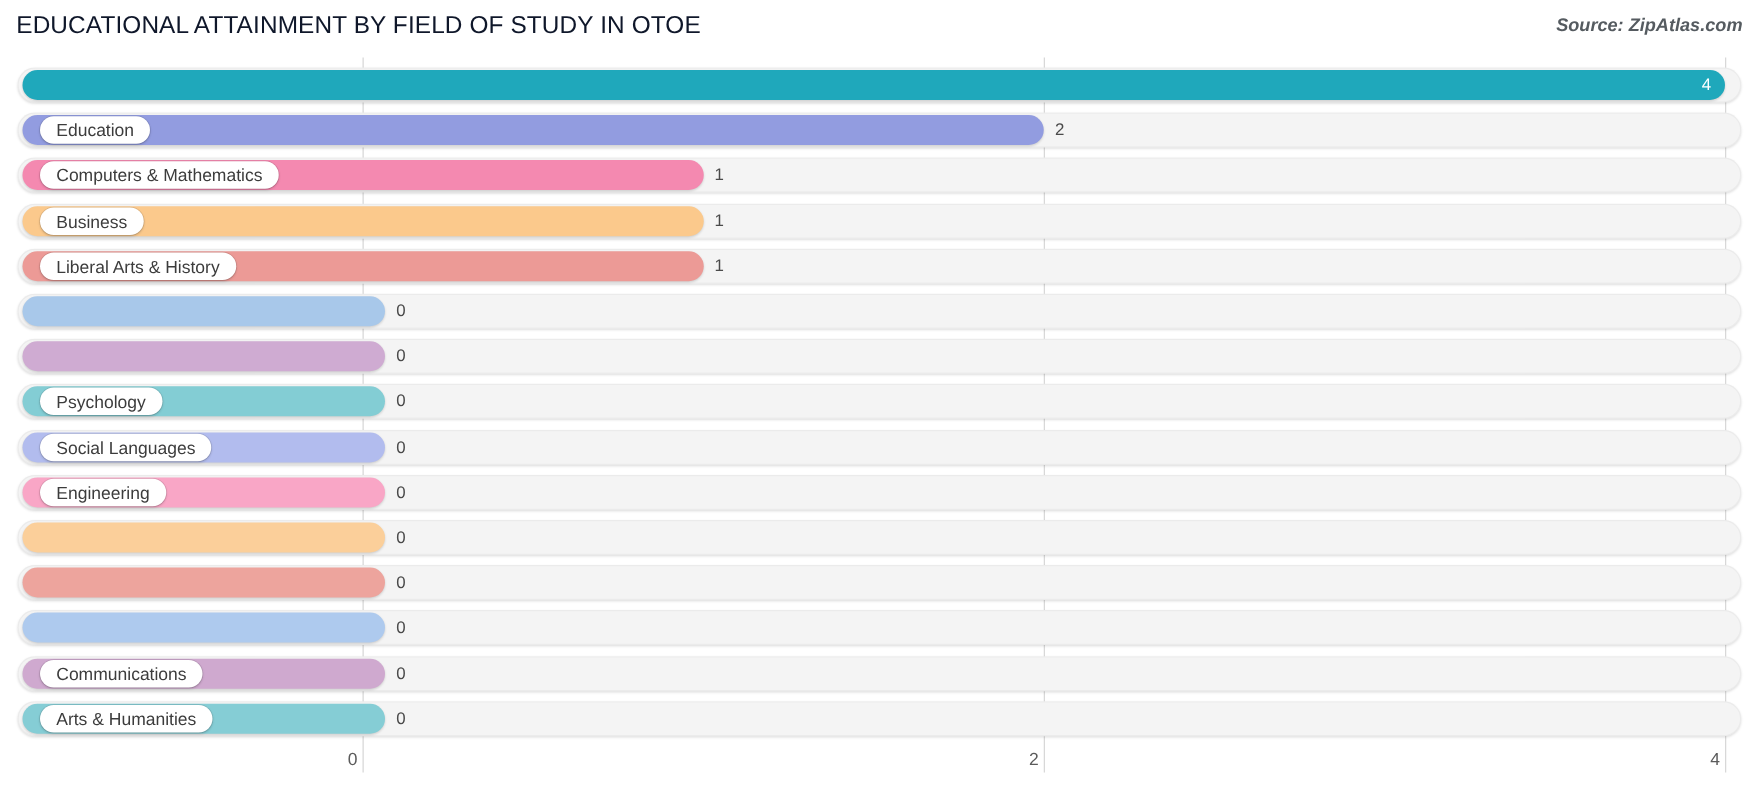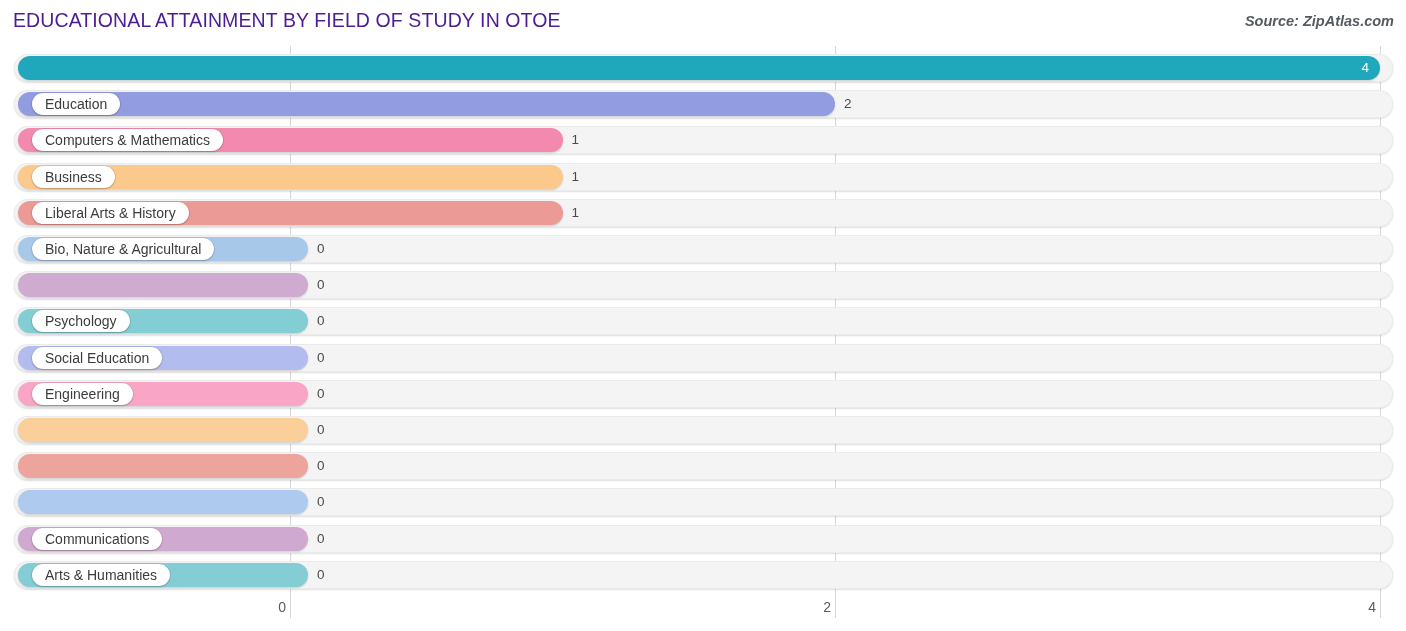--- a/index.html
+++ b/index.html
@@ -21,21 +21,21 @@
     left: 0; top: 0;
     width: 1406px;
     height: 46px;
   }
   #chart-title {
     position: absolute;
     left: 13px;
     top: 9px;
     font-size: 19.5px;
     letter-spacing: 0.1px;
-    color: #4c1d95;
+    color: #0f172a;
     white-space: nowrap;
   }
   #source-note {
     position: absolute;
     right: 12px;
     top: 13px;
     font-size: 14.5px;
     font-style: italic;
     font-weight: bold;
     color: #555b60;
@@ -176,38 +176,37 @@
     <div class="row" style="top: 152.8px;">
       <div class="track"></div>
       <div class="bar" style="width: 544.5px; background: rgb(236, 154, 150);"></div>
       <span class="bar-value-out" style="left: 557.5px;">1</span>
       <div class="cat-pill">Liberal Arts &amp; History</div>
     </div>
     <div class="row" style="top: 189px;">
       <div class="track"></div>
       <div class="bar" style="width: 290px; background: rgb(168, 200, 234);"></div>
       <span class="bar-value-out" style="left: 303px;">0</span>
-      <div class="cat-pill">Bio, Nature &amp; Agricultural</div>
     </div>
     <div class="row" style="top: 225.2px;">
       <div class="track"></div>
       <div class="bar" style="width: 290px; background: rgb(207, 171, 210);"></div>
       <span class="bar-value-out" style="left: 303px;">0</span>
     </div>
     <div class="row" style="top: 261.4px;">
       <div class="track"></div>
       <div class="bar" style="width: 290px; background: rgb(131, 205, 212);"></div>
       <span class="bar-value-out" style="left: 303px;">0</span>
       <div class="cat-pill">Psychology</div>
     </div>
     <div class="row" style="top: 297.6px;">
       <div class="track"></div>
       <div class="bar" style="width: 290px; background: rgb(178, 188, 238);"></div>
       <span class="bar-value-out" style="left: 303px;">0</span>
-      <div class="cat-pill">Social Education</div>
+      <div class="cat-pill">Social Languages</div>
     </div>
     <div class="row" style="top: 333.8px;">
       <div class="track"></div>
       <div class="bar" style="width: 290px; background: rgb(249, 166, 198);"></div>
       <span class="bar-value-out" style="left: 303px;">0</span>
       <div class="cat-pill">Engineering</div>
     </div>
     <div class="row" style="top: 370px;">
       <div class="track"></div>
       <div class="bar" style="width: 290px; background: rgb(251, 207, 154);"></div>

